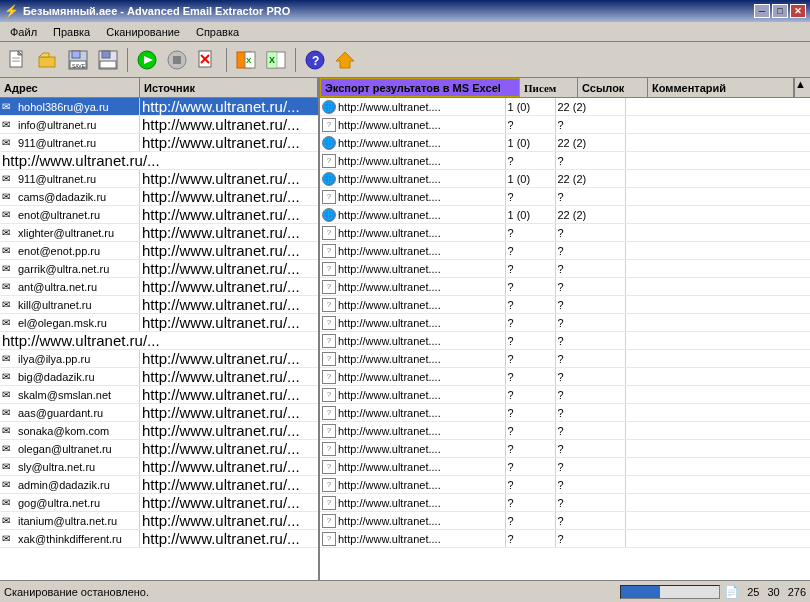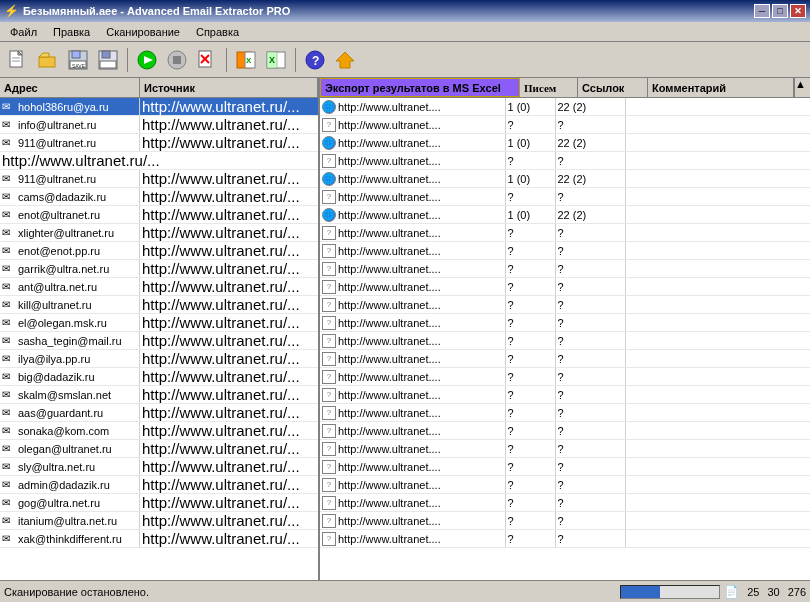--- a/index.html
+++ b/index.html
@@ -423,21 +423,20 @@
     </div>
         <div class="email-row">
       <div class="email-cell cell-addr" style="">kill@ultranet.ru</div>
       <div class="email-cell-src cell-src" style="">http://www.ultranet.ru/...</div>
     </div>
         <div class="email-row">
       <div class="email-cell cell-addr" style="">el@olegan.msk.ru</div>
       <div class="email-cell-src cell-src" style="">http://www.ultranet.ru/...</div>
     </div>
         <div class="email-row">
-      <div class="email-cell cell-addr" style="">sasha_tegin@mail.ru</div>
       <div class="email-cell-src cell-src" style="">http://www.ultranet.ru/...</div>
     </div>
         <div class="email-row">
       <div class="email-cell cell-addr" style="">ilya@ilya.pp.ru</div>
       <div class="email-cell-src cell-src" style="">http://www.ultranet.ru/...</div>
     </div>
         <div class="email-row">
       <div class="email-cell cell-addr" style="">big@dadazik.ru</div>
       <div class="email-cell-src cell-src" style="">http://www.ultranet.ru/...</div>
     </div>

